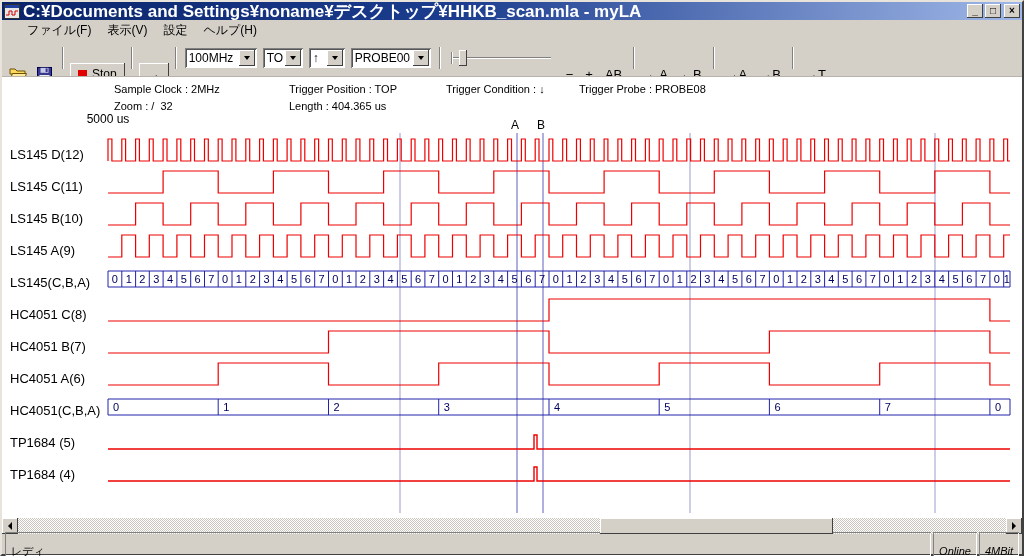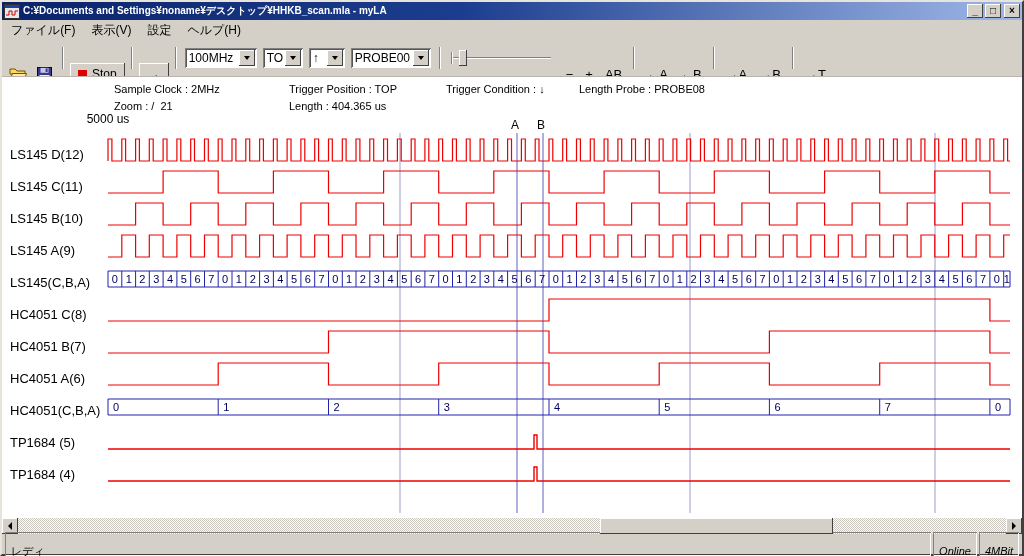--- a/index.html
+++ b/index.html
@@ -4,26 +4,26 @@
 <style>
   *{box-sizing:border-box;margin:0;padding:0;}
   html,body{width:1024px;height:556px;overflow:hidden;background:#000;}
   body{font-family:"Liberation Sans",sans-serif;font-size:12px;color:#000;}
   button{background:none;border:none;font:inherit;color:inherit;padding:0;cursor:default;margin-top:32px;}
   .window{width:1024px;height:556px;background:#d4d0c8;border:2px solid;border-color:#e8e4dc #404040 #404040 #e8e4dc;display:flex;flex-direction:column;}
 
   
   .titlebar{height:18px;background:linear-gradient(90deg,#0a246a 0%,#1c3d8f 45%,#a0b8e8 100%);display:flex;align-items:center;padding:1px 2px;flex:0 0 auto;}
   .app-icon{width:16px;height:15px;display:flex;align-items:center;}
-  .title-text{flex:1;color:#fff;font-size:10px;font-weight:bold;margin-left:3px;white-space:nowrap;overflow:hidden;}
+  .title-text{flex:1;color:#fff;font-size:17px;font-weight:bold;margin-left:3px;white-space:nowrap;overflow:hidden;}
   .wbtn{width:16px;height:14px;margin-left:2px;background:#d4d0c8;box-shadow:inset -1px -1px #404040,inset 1px 1px #fff;font-size:10px;font-weight:bold;display:flex;align-items:center;justify-content:center;line-height:1;}
   .wbtn.close{margin-left:3px;}
 
   
-  .menubar{height:20px;display:flex;align-items:center;padding-left:1px;flex:0 0 auto;}
+  .menubar{height:20px;display:flex;align-items:center;padding-left:17px;flex:0 0 auto;}
   .menu-item{padding:3px 8px;}
 
   
   .toolbar{height:36px;display:flex;align-items:center;padding:0 4px;flex:0 0 auto;gap:2px;}
   .tb-sep{width:2px;height:22px;border-left:1px solid #808080;border-right:1px solid #fff;margin:0 4px;}
   .tb-icon-btn{width:24px;height:24px;display:flex;align-items:center;justify-content:center;}
   .tb-raised{height:23px;display:flex;align-items:center;gap:5px;padding:0 8px;background:#d4d0c8;box-shadow:inset -1px -1px #404040,inset 1px 1px #fff;font-size:12px;}
   .stop-square{width:9px;height:9px;background:#e00000;display:inline-block;}
   .run-arrow{font-size:14px;font-weight:bold;}
   .combo{height:20px;background:#fff;box-shadow:inset 1px 1px #808080,inset -1px -1px #fff,inset 2px 2px #555;display:flex;align-items:center;margin:0 2px;}
@@ -155,22 +155,22 @@
     <button class="tb-flat">→A</button>
     <button class="tb-flat">→B</button>
     <div class="tb-sep"></div>
     <button class="tb-flat">→T</button>
   </div>
 
   <div class="content">
     <span class="info-item" style="left:112px;top:6px">Sample Clock : 2MHz</span>
     <span class="info-item" style="left:287px;top:6px">Trigger Position : TOP</span>
     <span class="info-item" style="left:444px;top:6px">Trigger Condition : ↓</span>
-    <span class="info-item" style="left:577px;top:6px">Length Probe : PROBE08</span>
-    <span class="info-item" style="left:112px;top:23px">Zoom : /  21</span>
+    <span class="info-item" style="left:577px;top:6px">Trigger Probe : PROBE08</span>
+    <span class="info-item" style="left:112px;top:23px">Zoom : /  32</span>
     <span class="info-item" style="left:287px;top:23px">Length : 404.365 us</span>
     <svg id="wave-svg" width="1020" height="442">
         <text x="106" y="46" text-anchor="middle" font-size="12" fill="#000">5000 us</text>
         <line x1="398" y1="56" x2="398" y2="436" stroke="#9b9bce" stroke-width="1"></line>
         <line x1="688" y1="56" x2="688" y2="436" stroke="#9b9bce" stroke-width="1"></line>
         <line x1="933" y1="56" x2="933" y2="436" stroke="#9b9bce" stroke-width="1"></line>
         <line x1="515" y1="56" x2="515" y2="436" stroke="#5e5ec0" stroke-width="1"></line>
         <text x="513" y="52" text-anchor="middle" font-size="12" fill="#000">A</text>
         <line x1="541" y1="56" x2="541" y2="436" stroke="#5e5ec0" stroke-width="1"></line>
         <text x="539" y="52" text-anchor="middle" font-size="12" fill="#000">B</text>

